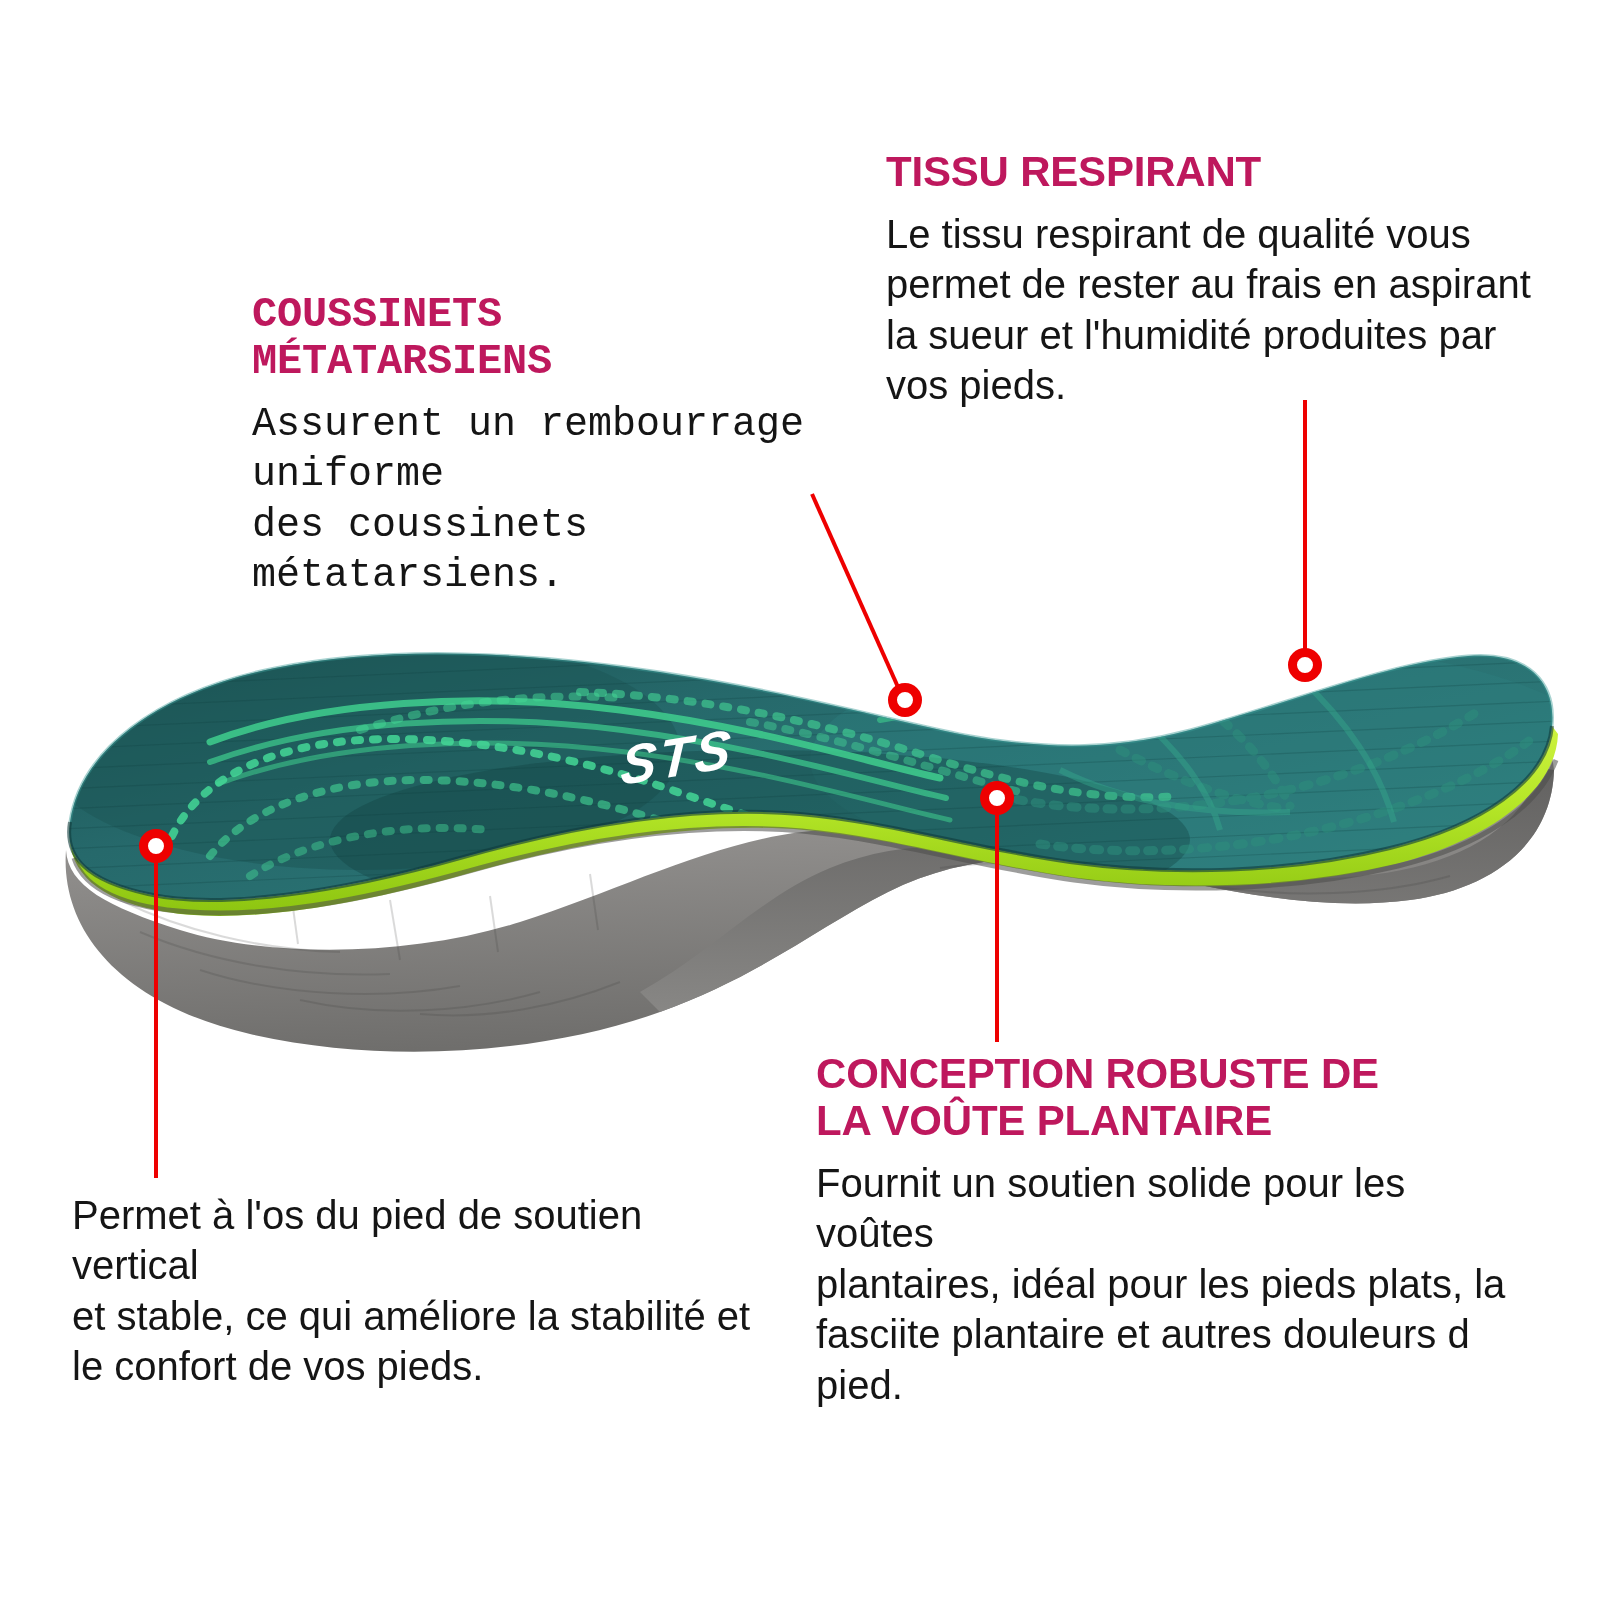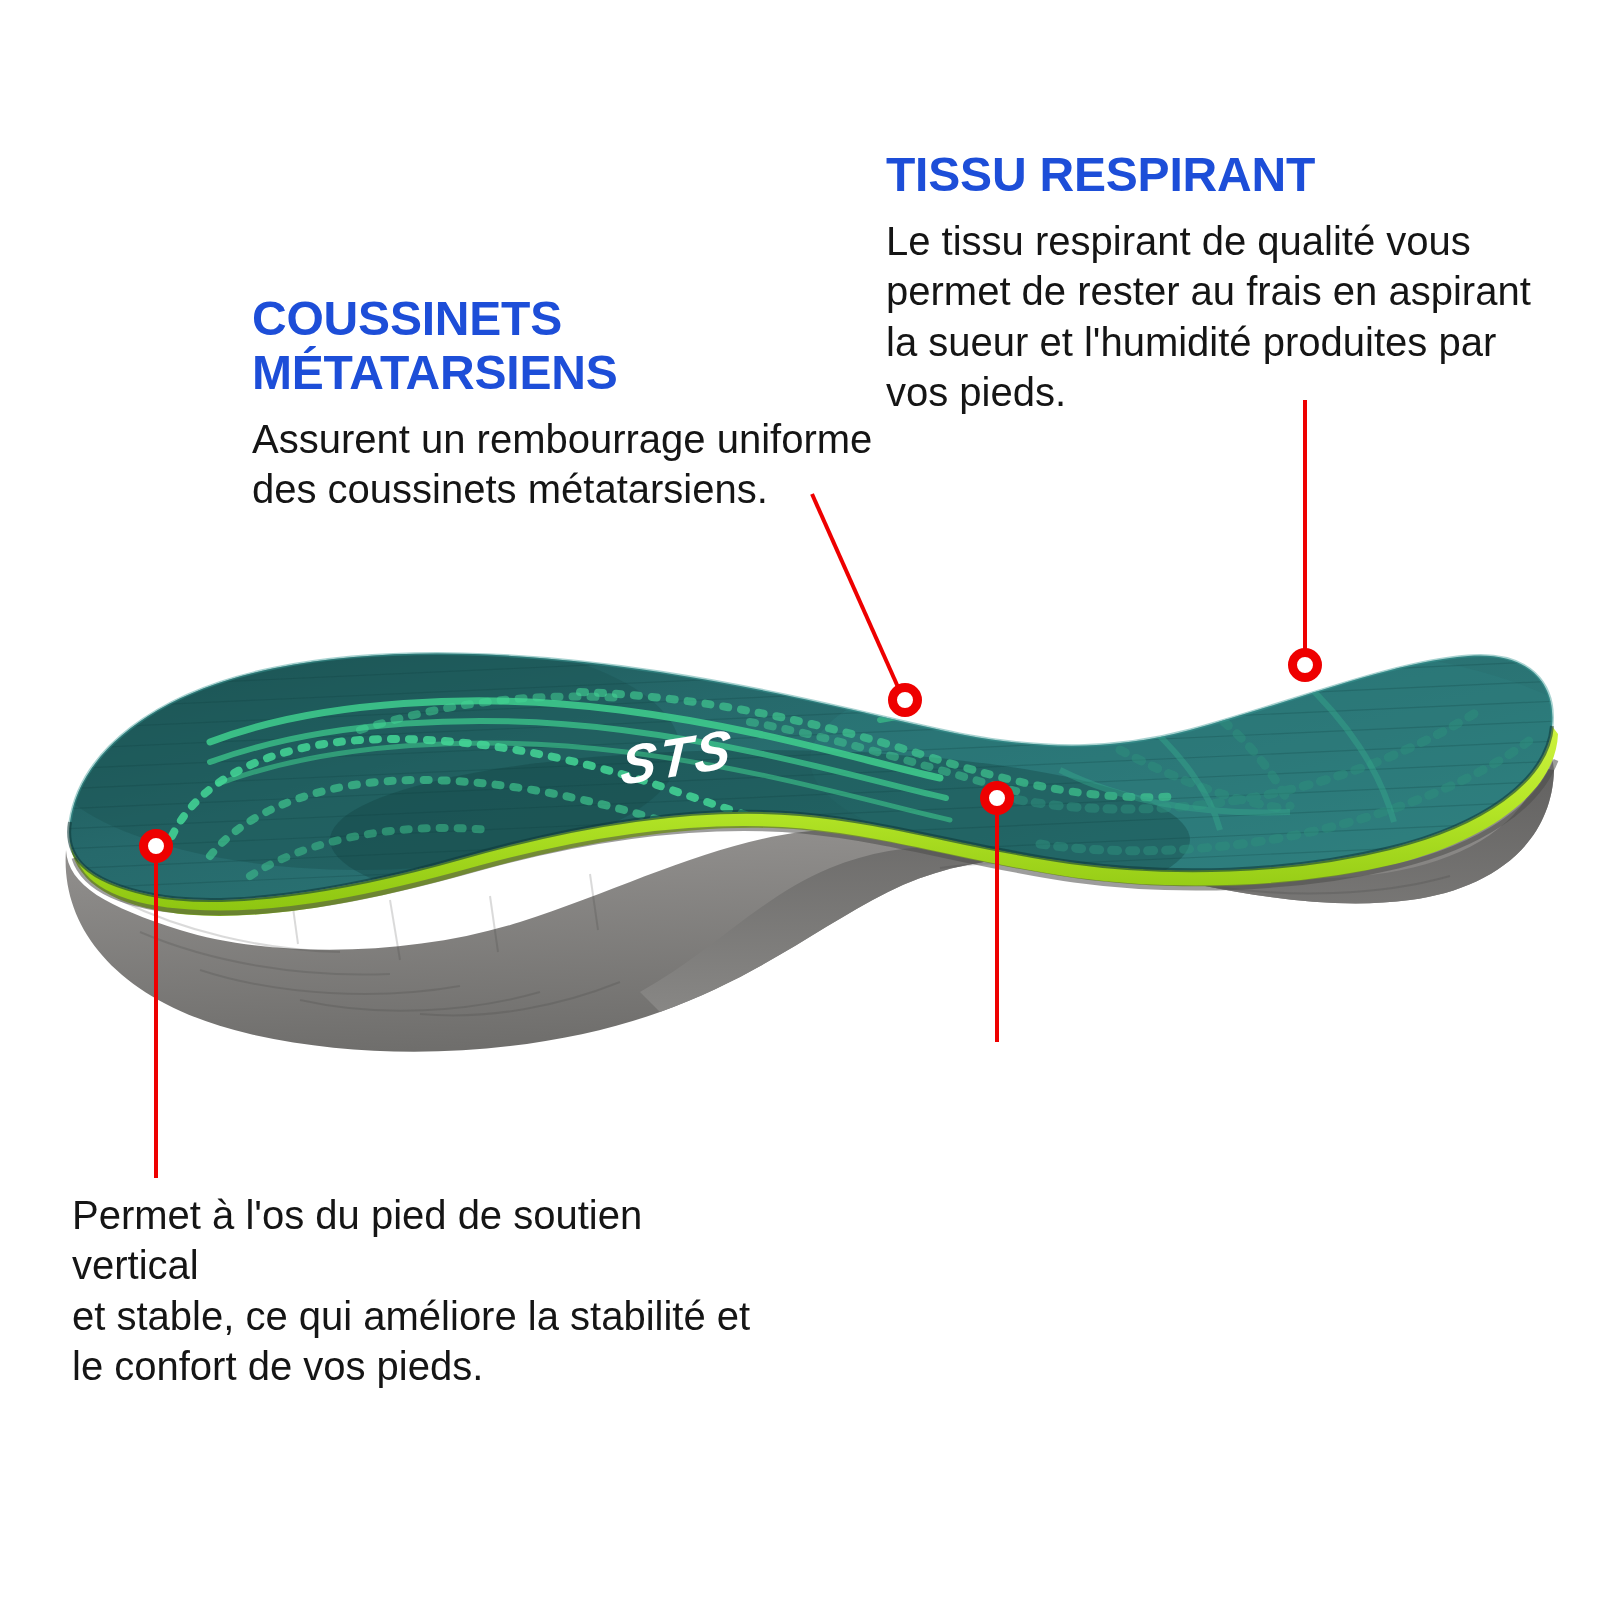--- a/index.html
+++ b/index.html
@@ -16,38 +16,38 @@
     height: 1600px;
     background: #ffffff;
     overflow: hidden;
   }
 
   
   .callout {
     position: absolute;
   }
   .callout-title {
-    color: #1d4ed8;
+    color: #be185d;
     font-weight: bold;
-    font-size: 48px;
+    font-size: 42px;
     line-height: 1.12;
     letter-spacing: -0.2px;
     margin: 0 0 14px 0;
     white-space: pre-line;
   }
   .callout-body {
     color: #151515;
     font-size: 40px;
     line-height: 1.26;
     margin: 0;
     white-space: pre-line;
     font-weight: 400;
   }
 
-  #callout-metatarsal { left: 252px; top: 292px; width: 640px; }
+  #callout-metatarsal { left: 252px; top: 292px; width: 640px; font-family: Liberation Mono, monospace; }
   #callout-breathable { left: 886px; top: 148px; width: 650px; }
   #callout-heel       { left: 72px;  top: 1190px; width: 700px; }
   #callout-arch       { left: 816px; top: 1050px; width: 700px; }
 
   
   .leader {
     position: absolute;
     background: #ee0000;
   }
   .leader-v { width: 4px; }
@@ -324,14 +324,22 @@
 la sueur et l'humidité produites par
 vos pieds.</p>
   </div>
 
   <div class="callout" id="callout-heel">
     <p class="callout-body">Permet à l'os du pied de soutien vertical
 et stable, ce qui améliore la stabilité et
 le confort de vos pieds.</p>
   </div>
 
+  <div class="callout" id="callout-arch">
+    <h2 class="callout-title">CONCEPTION ROBUSTE DE
+LA VOÛTE PLANTAIRE</h2>
+    <p class="callout-body">Fournit un soutien solide pour les voûtes
+plantaires, idéal pour les pieds plats, la
+fasciite plantaire et autres douleurs d
+pied.</p>
+  </div>
 
 </div>
 
 </body></html>

